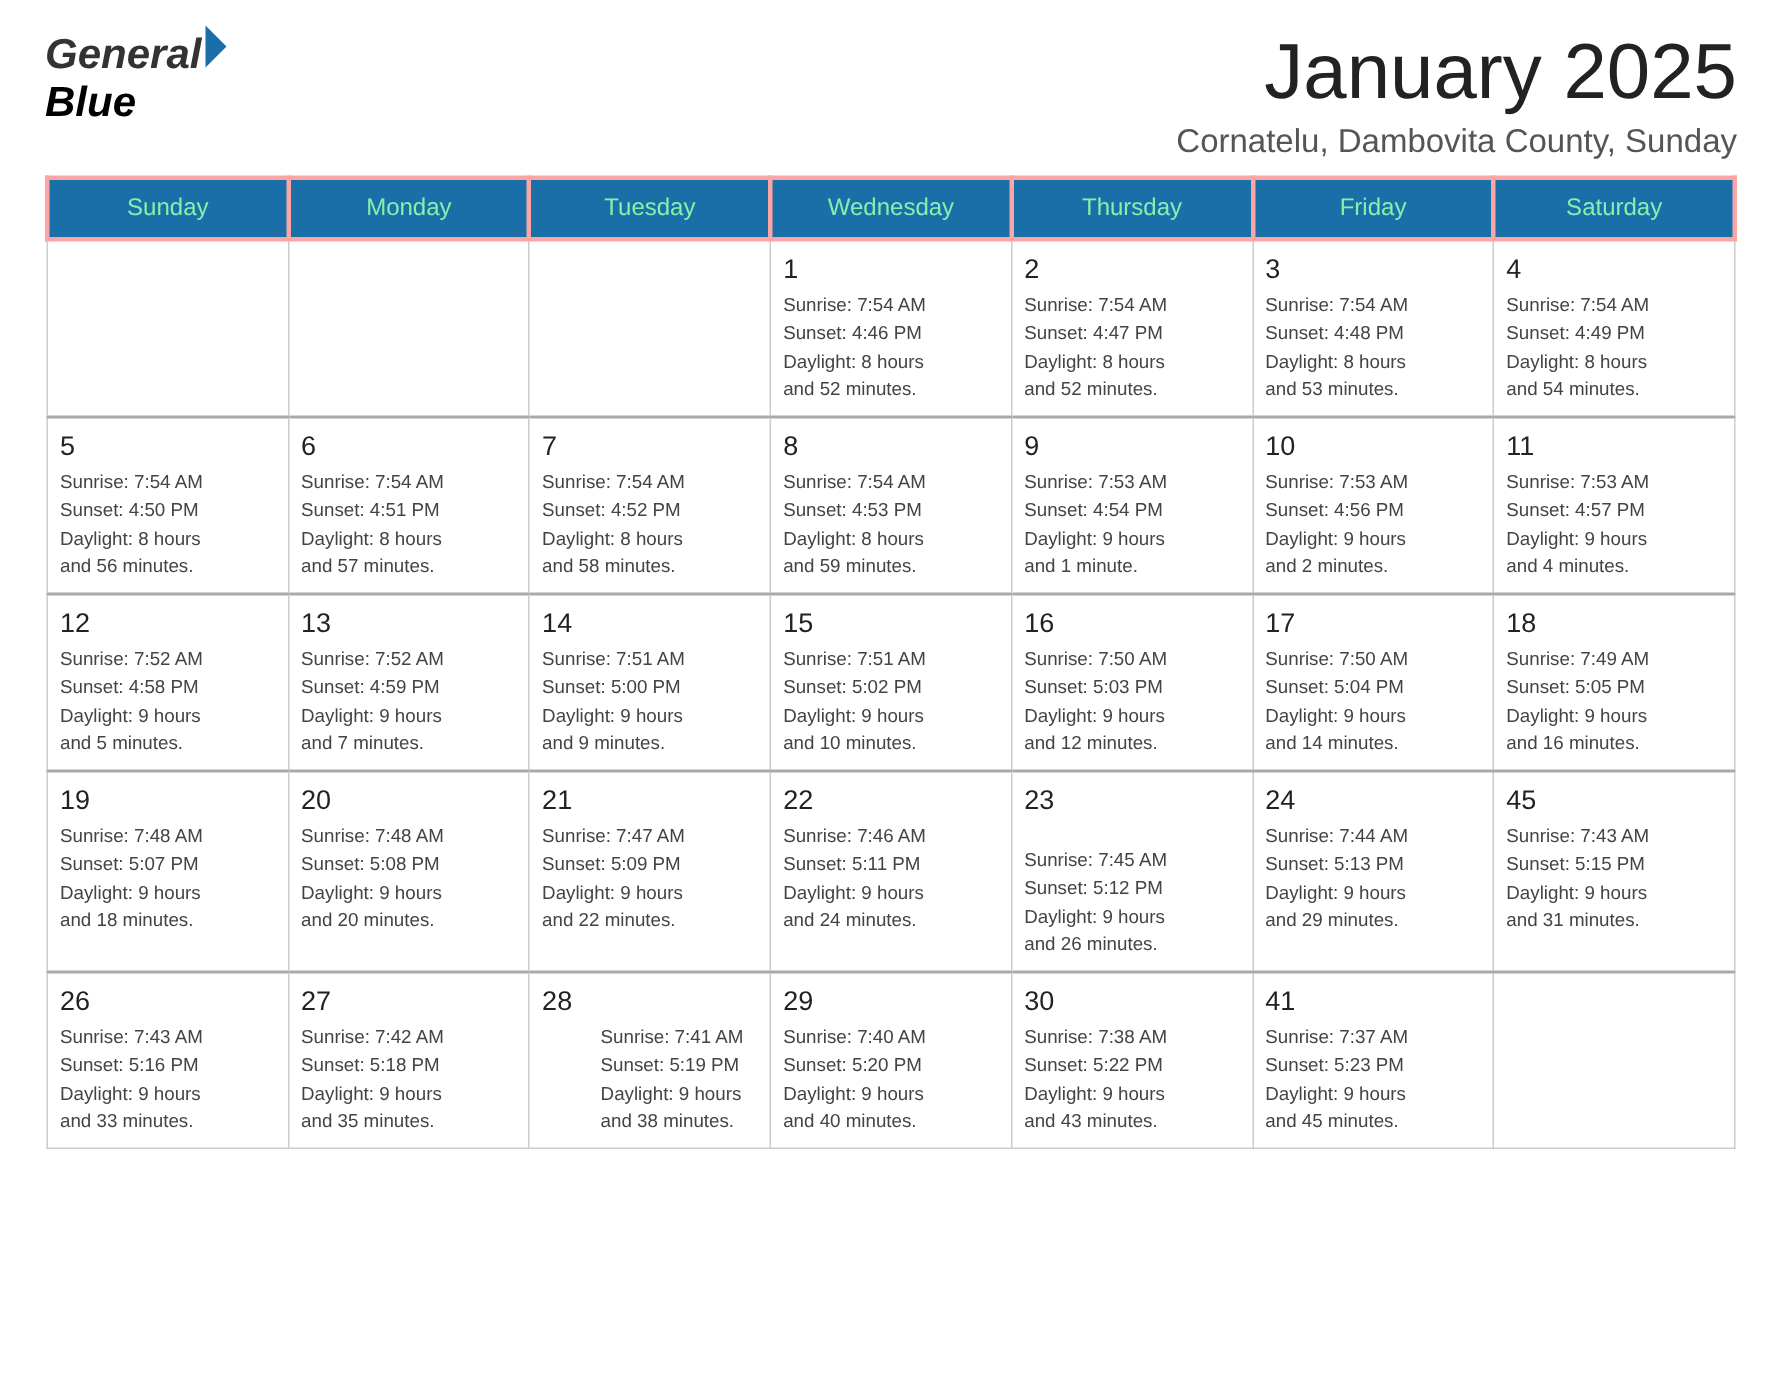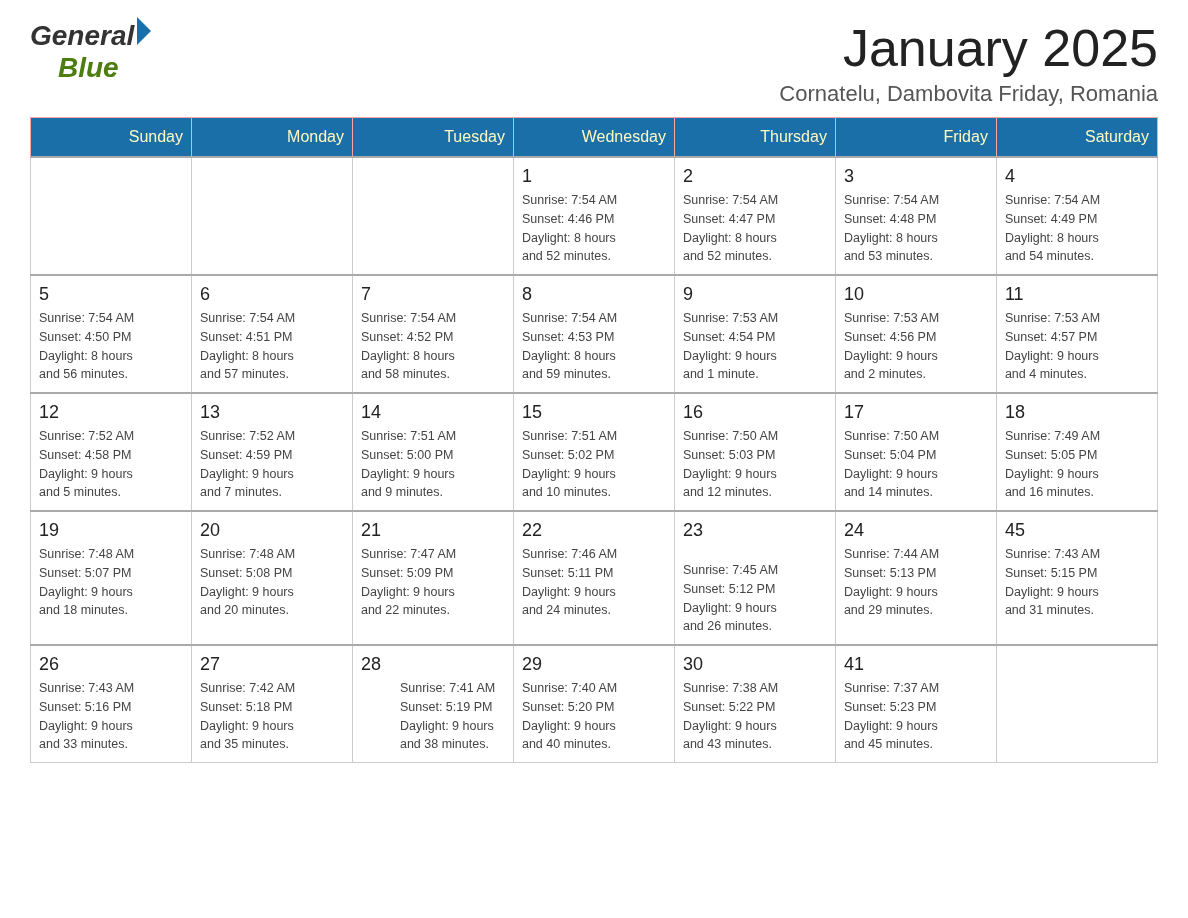--- a/index.html
+++ b/index.html
@@ -18,23 +18,22 @@
     }
     .logo-text-general {
       font-size: 28px;
       font-weight: bold;
       color: #333;
       font-style: italic;
     }
     .logo-text-blue {
       font-size: 28px;
       font-weight: bold;
-      color: #4d7c0f;
+      color: #000000;
       font-style: italic;
-      margin-left: 28px;
     }
     .logo-arrow {
       width: 0;
       height: 0;
       border-left: 14px solid #1a6fa8;
       border-top: 14px solid transparent;
       border-bottom: 14px solid transparent;
       margin-left: 3px;
       margin-top: -10px;
     }
@@ -60,26 +59,26 @@
       color: #555;
       margin-top: 4px;
     }
     .calendar {
       width: 100%;
       border-collapse: collapse;
       margin-top: 10px;
     }
     .calendar th {
       background-color: #1a6fa8;
-      color: #fef9c3;
+      color: #86efac;
       padding: 10px 8px;
       font-size: 16px;
       font-weight: normal;
-      text-align: right;
-      border: 1px solid #fca5a5;
+      text-align: center;
+      border: 3px solid #fca5a5;
     }
     .calendar td {
       vertical-align: top;
       padding: 8px 8px;
       border: 1px solid #ccc;
       width: 14.285%;
       height: 110px;
       font-size: 13px;
       color: #333;
     }
@@ -107,21 +106,21 @@
 <div class="header">
   <div class="logo-wrapper">
     <div class="logo-line1">
       <span class="logo-text-general">General</span>
       <div class="logo-arrow"></div>
     </div>
     <span class="logo-text-blue">Blue</span>
   </div>
   <div class="title-section">
     <div class="month-title">January 2025</div>
-    <div class="location-title">Cornatelu, Dambovita Friday, Romania</div>
+    <div class="location-title">Cornatelu, Dambovita County, Sunday</div>
   </div>
 </div>
 
 <table class="calendar">
   <thead>
     <tr>
     <th>Sunday</th>
         <th>Monday</th>
         <th>Tuesday</th>
         <th>Wednesday</th>

